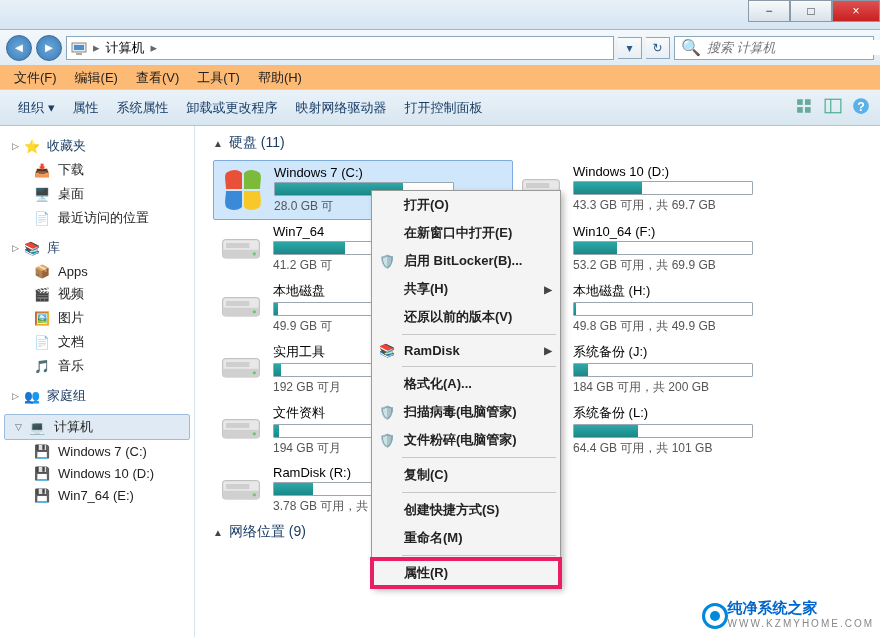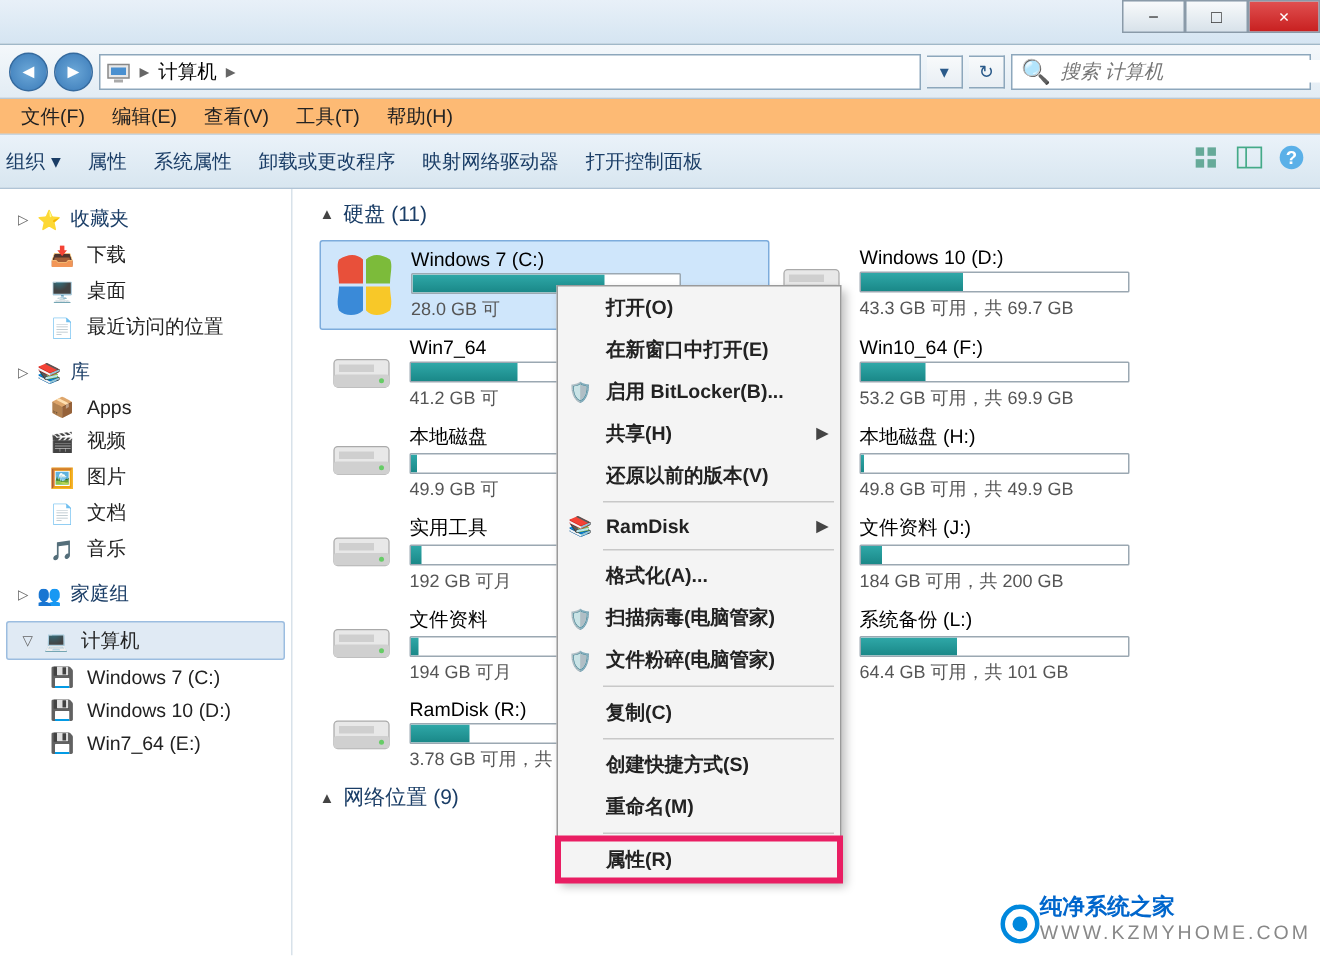--- a/index.html
+++ b/index.html
@@ -18,21 +18,21 @@
 .addrbar .sep { color:#666; }
 .refbtn { width:24px; height:22px; border:1px solid #8da7bc; border-left:none; background:linear-gradient(#f8fafb,#e8eef4); display:flex; align-items:center; justify-content:center; color:#2a5a8a; font-size:12px; }
 .searchbox { width:200px; height:24px; border:1px solid #8da7bc; background:#fff; display:flex; align-items:center; padding:0 6px; gap:6px; }
 .searchbox input { border:none; outline:none; flex:1; font-size:13px; color:#888; font-style:italic; }
 
 
 .menubar { height:24px; border-bottom:1px solid #c8d5df; display:flex; align-items:center; padding:0 6px; gap:2px; background:#fdba74; }
 .menuitem { padding:2px 8px; font-size:13px; color:#222; }
 
 
-.toolbar { height:36px; background:linear-gradient(#eaf2f9,#d8e6f0); border-bottom:1px solid #b0c4d6; display:flex; align-items:center; padding:0 4px; gap:18px; position:relative; }
+.toolbar { height:36px; background:linear-gradient(#eaf2f9,#d8e6f0); border-bottom:1px solid #b0c4d6; display:flex; align-items:center; padding:0 18px; gap:18px; position:relative; }
 .toolbtn { font-size:13px; color:#1a3d66; display:flex; align-items:center; gap:4px; }
 .toolright { position:absolute; right:10px; display:flex; gap:10px; }
 .ticon { width:18px; height:18px; }
 
 
 .body { display:flex; height:calc(100% - 126px); }
 .sidebar { width:195px; border-right:1px solid #d8e2ea; background:#fff; padding:8px 0; overflow:hidden; }
 .sgroup { margin-bottom:6px; }
 .shead { display:flex; align-items:center; gap:6px; padding:3px 12px; font-size:13px; color:#1a3d66; }
 .shead .tri { color:#666; font-size:9px; }
@@ -60,21 +60,21 @@
 .ctxitem { display:flex; align-items:center; gap:8px; padding:5px 10px 5px 32px; font-size:13px; color:#222; position:relative;font-weight:bold; }
 .ctxitem.bold { font-weight:700; }
 .ctxitem .arr { position:absolute; right:8px; color:#444; font-size:10px; }
 .ctxitem .cicon { position:absolute; left:6px; width:18px; height:18px; display:flex; align-items:center; justify-content:center; }
 .ctxsep { height:1px; background:#c8c8c8; margin:3px 4px 3px 30px; }
 .ctxitem.hl { outline:4px solid #e91e63; outline-offset:-2px; }
 
 .watermark { position:absolute; right:6px; bottom:8px; display:flex; align-items:flex-end; gap:0; font-size:15px; color:#0066cc; font-weight:600; z-index:20; }
 .watermark .logo { width:26px; height:26px; border:3px solid #0088dd; border-radius:50%; display:flex; align-items:center; justify-content:center; }
 .watermark .logo::after { content:""; width:10px; height:10px; background:#0088dd; border-radius:50%; }
-.watermark .sub { font-size:13px; color:#888; display:block; letter-spacing:2px; font-weight:400; }
+.watermark .sub { font-size:10px; color:#888; display:block; letter-spacing:2px; font-weight:400; }
 </style>
 </head>
 <body>
 
 <div class="titlebar">
   <div class="winbtns">
     <div class="winbtn">−</div>
     <div class="winbtn">□</div>
     <div class="winbtn close">×</div>
   </div>
@@ -341,21 +341,21 @@
         <div class="drive">
           <div class="dicon small">
             <svg viewBox="0 0 48 36">
               <rect x="2" y="8" width="44" height="22" rx="3" fill="#e8e8e8" stroke="#aaa"></rect>
               <rect x="2" y="20" width="44" height="10" rx="2" fill="#d0d0d0"></rect>
               <circle cx="40" cy="25" r="2" fill="#6c6"></circle>
               <rect x="6" y="12" width="28" height="6" fill="#cfcfcf"></rect>
             </svg>
           </div>
           <div class="dinfo">
-            <div class="dname">文件资料 (J:)</div>
+            <div class="dname">系统备份 (J:)</div>
             <div class="dbar">
               <div class="dfill" style="width:8%"></div>
             </div>
             <div class="dtext">184 GB 可用，共 200 GB</div>
           </div>
         </div>
         <div class="drive">
           <div class="dicon small">
             <svg viewBox="0 0 48 36">
               <rect x="2" y="8" width="44" height="22" rx="3" fill="#e8e8e8" stroke="#aaa"></rect>

